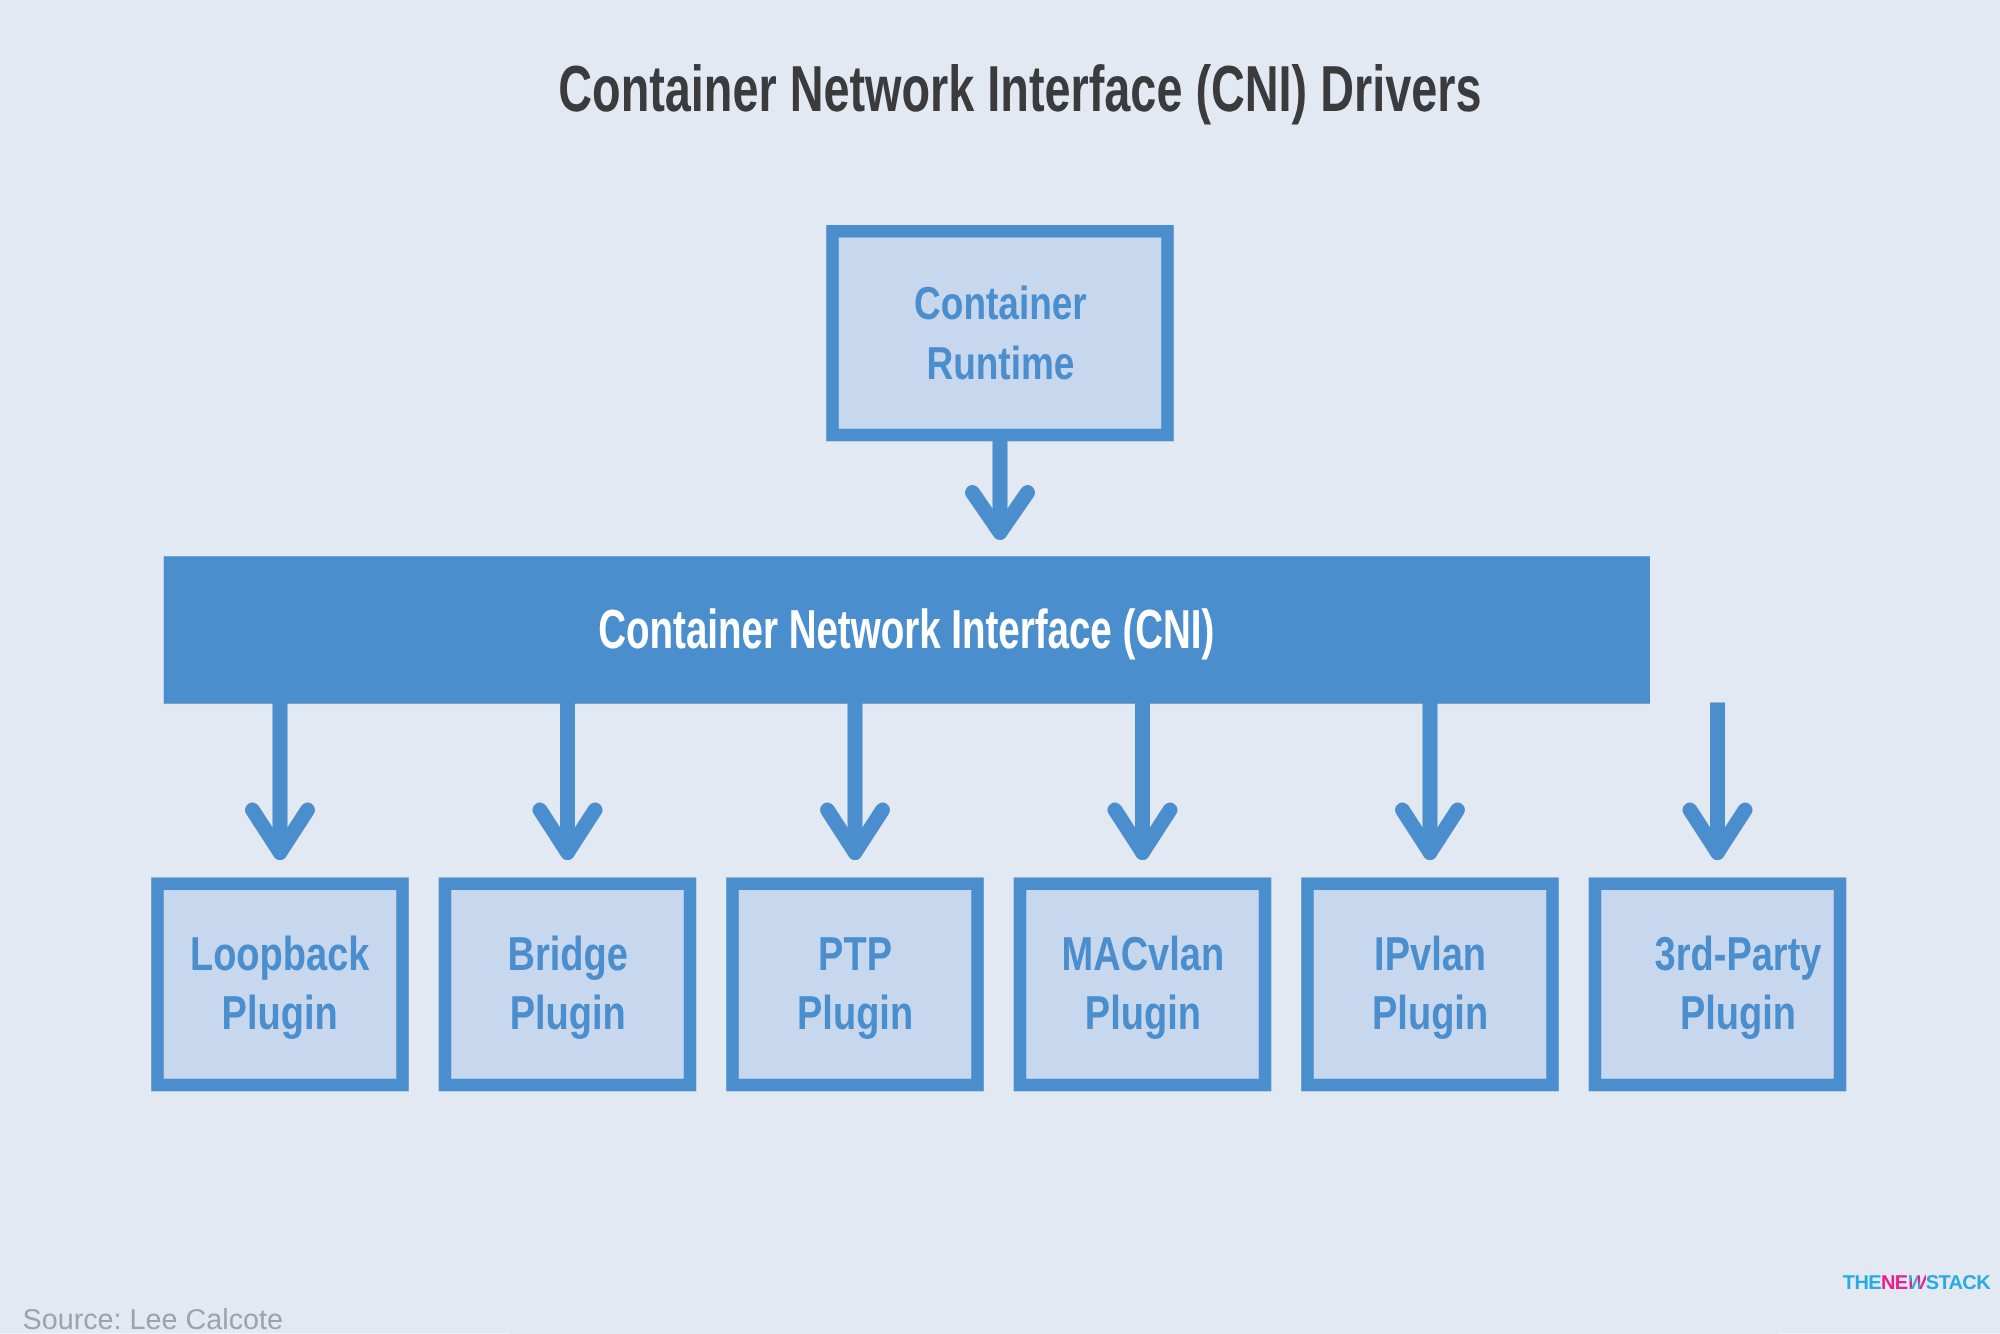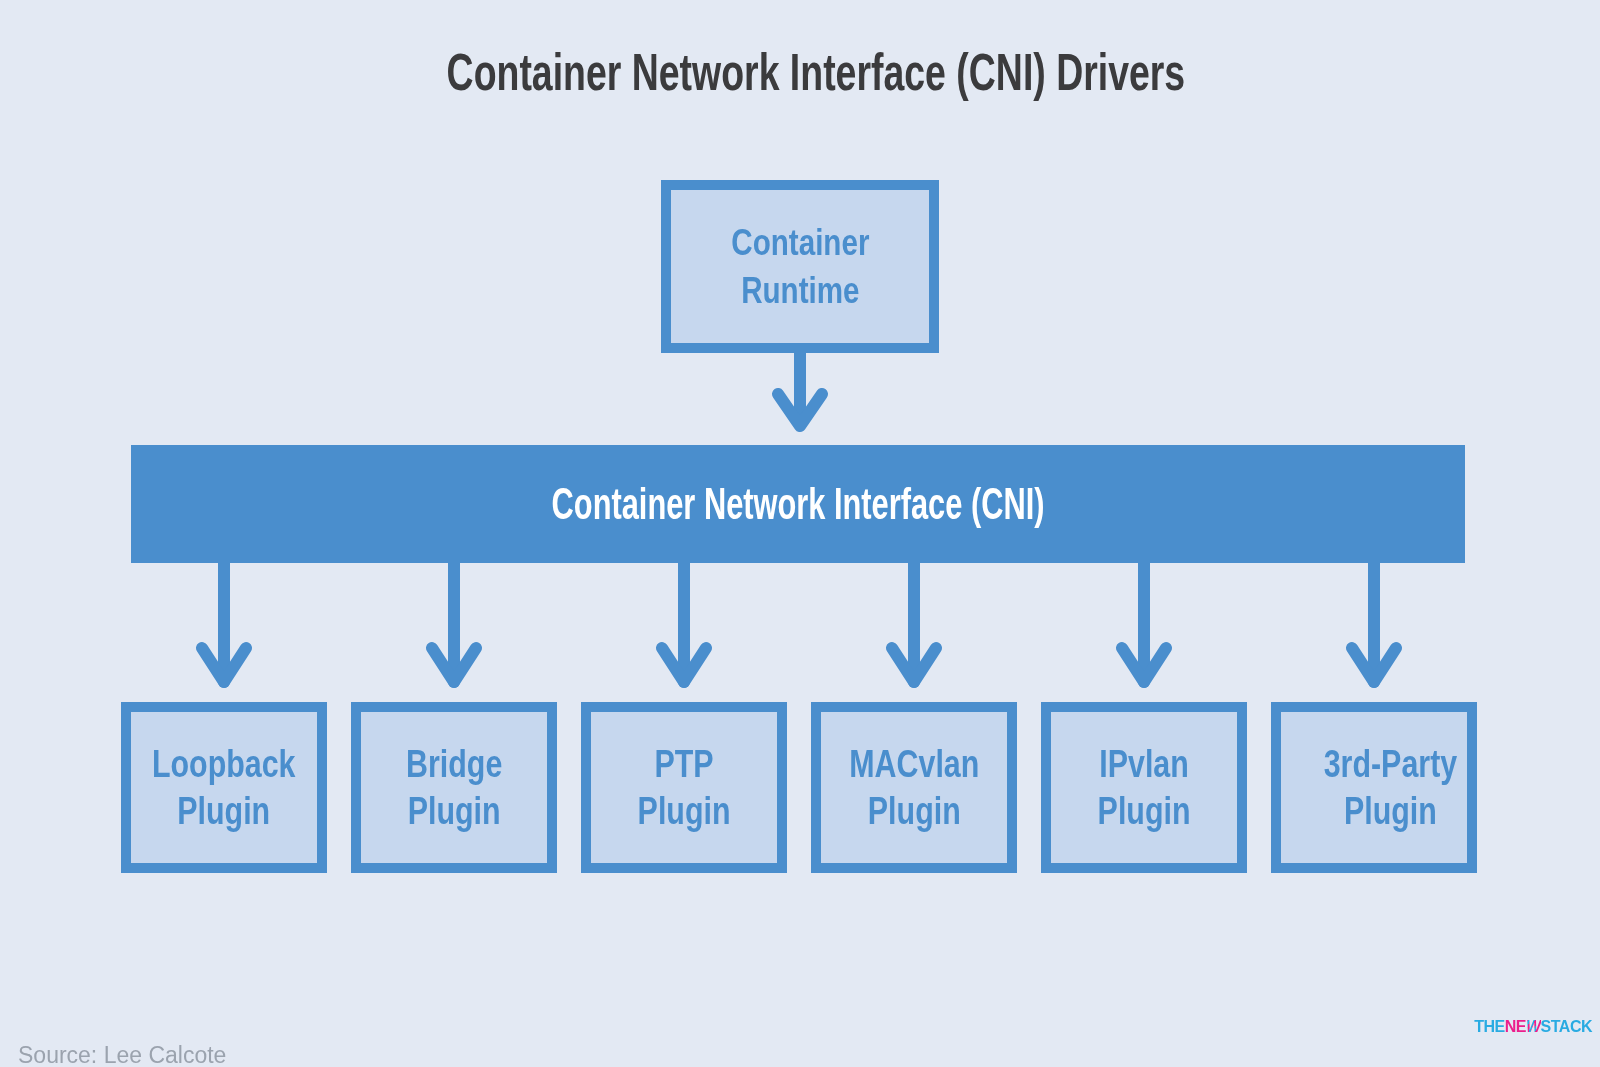--- a/index.html
+++ b/index.html
@@ -50,21 +50,21 @@
   .runtime .node-label { font-size:37px; line-height:1.28; }
 
   .plugin { top:702px; width:206px; height:171px; }
   .plugin .node-label { font-size:38px; line-height:1.22; }
   .p0 { left:121px; } .p1 { left:351px; } .p2 { left:581px; }
   .p3 { left:811px; } .p4 { left:1041px; } .p5 { left:1271px;padding-left:32px; }
 
   
   .cni-bar {
     position:absolute; left:131px; top:445px;
-    width:1334px; height:118px;
+    width:1189px; height:118px;
     background:var(--blue);
     display:flex; align-items:center; justify-content:center;
   }
   .bar-label {
     color:var(--bar_text); font-weight:bold; font-size:44px;
     transform:scaleX(0.7); transform-origin:50% 50%;
     white-space:nowrap;
   }
 
   

